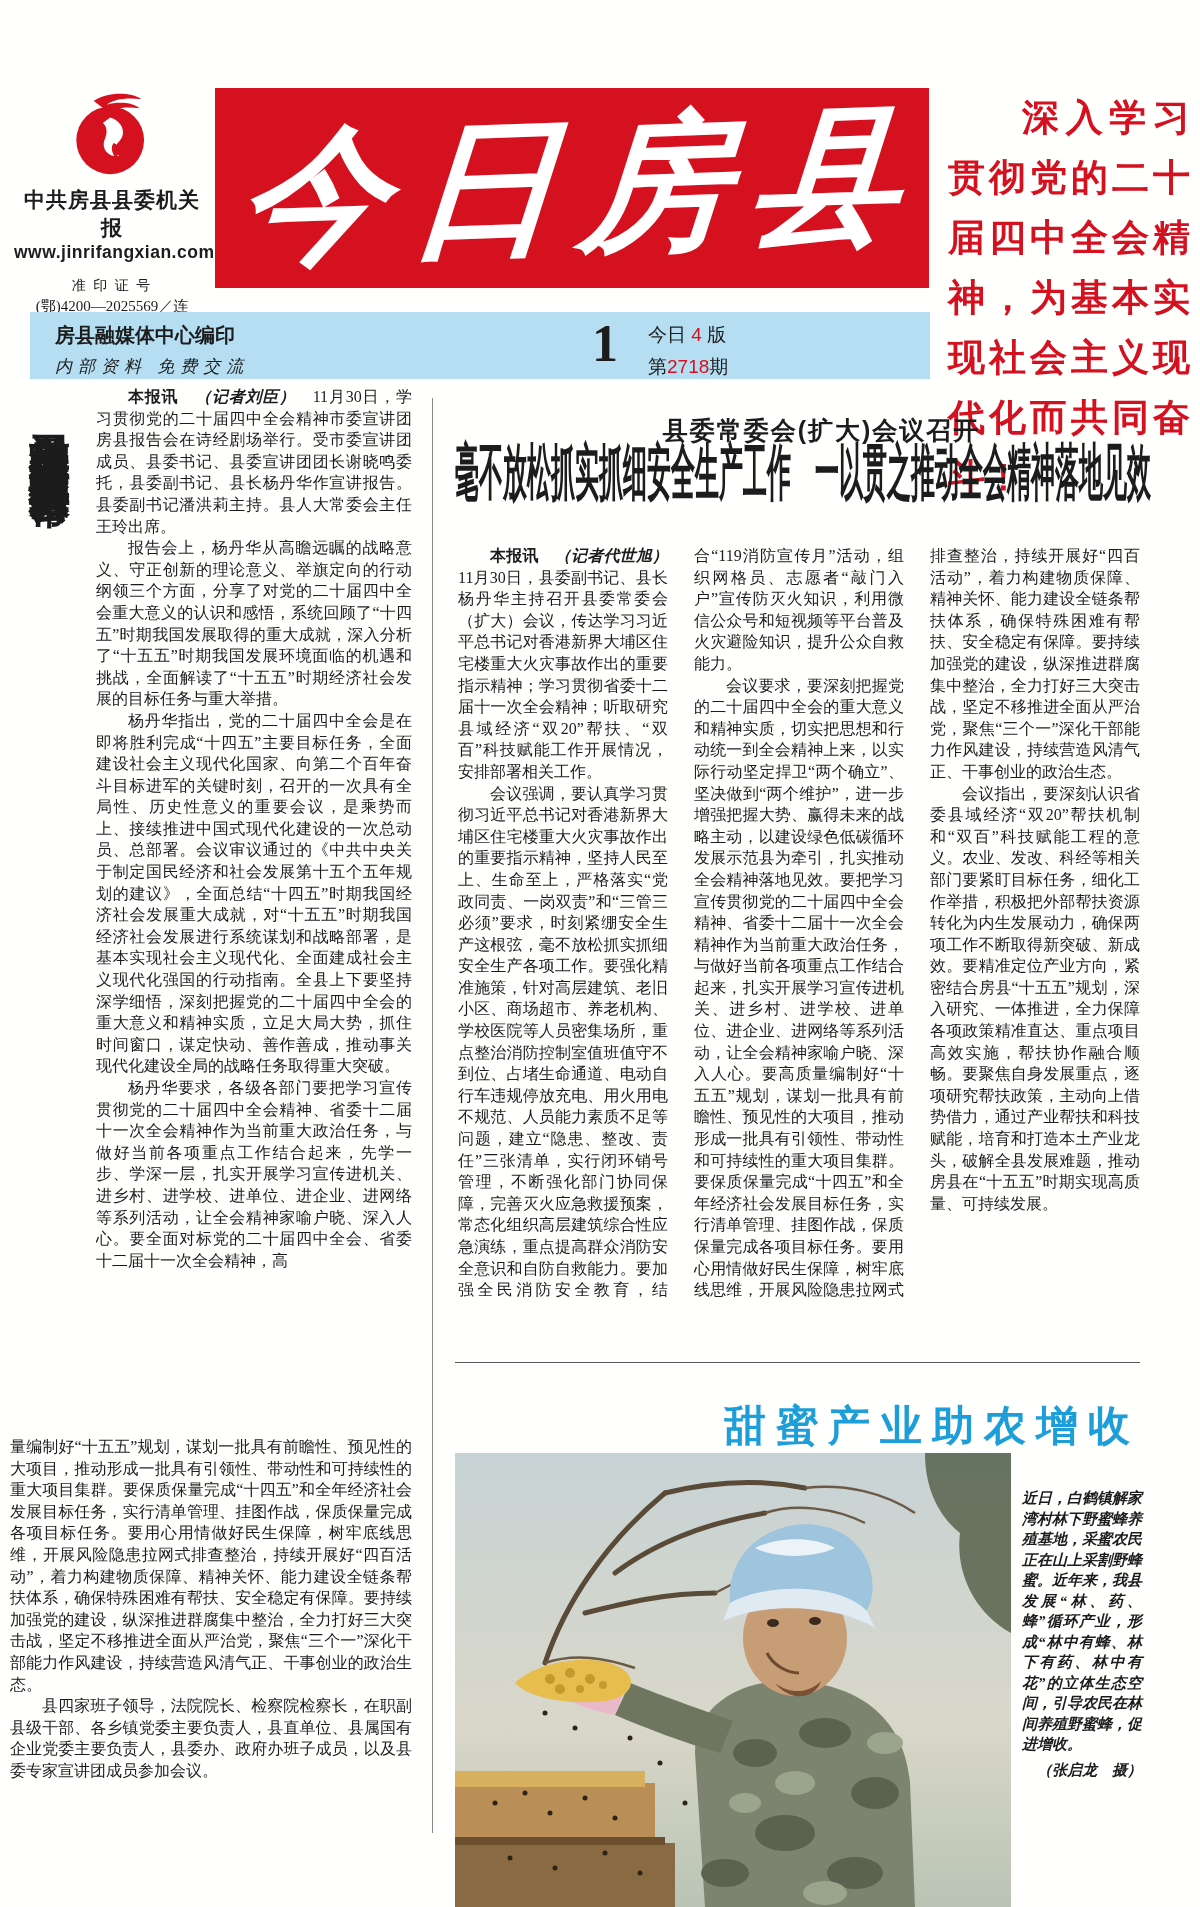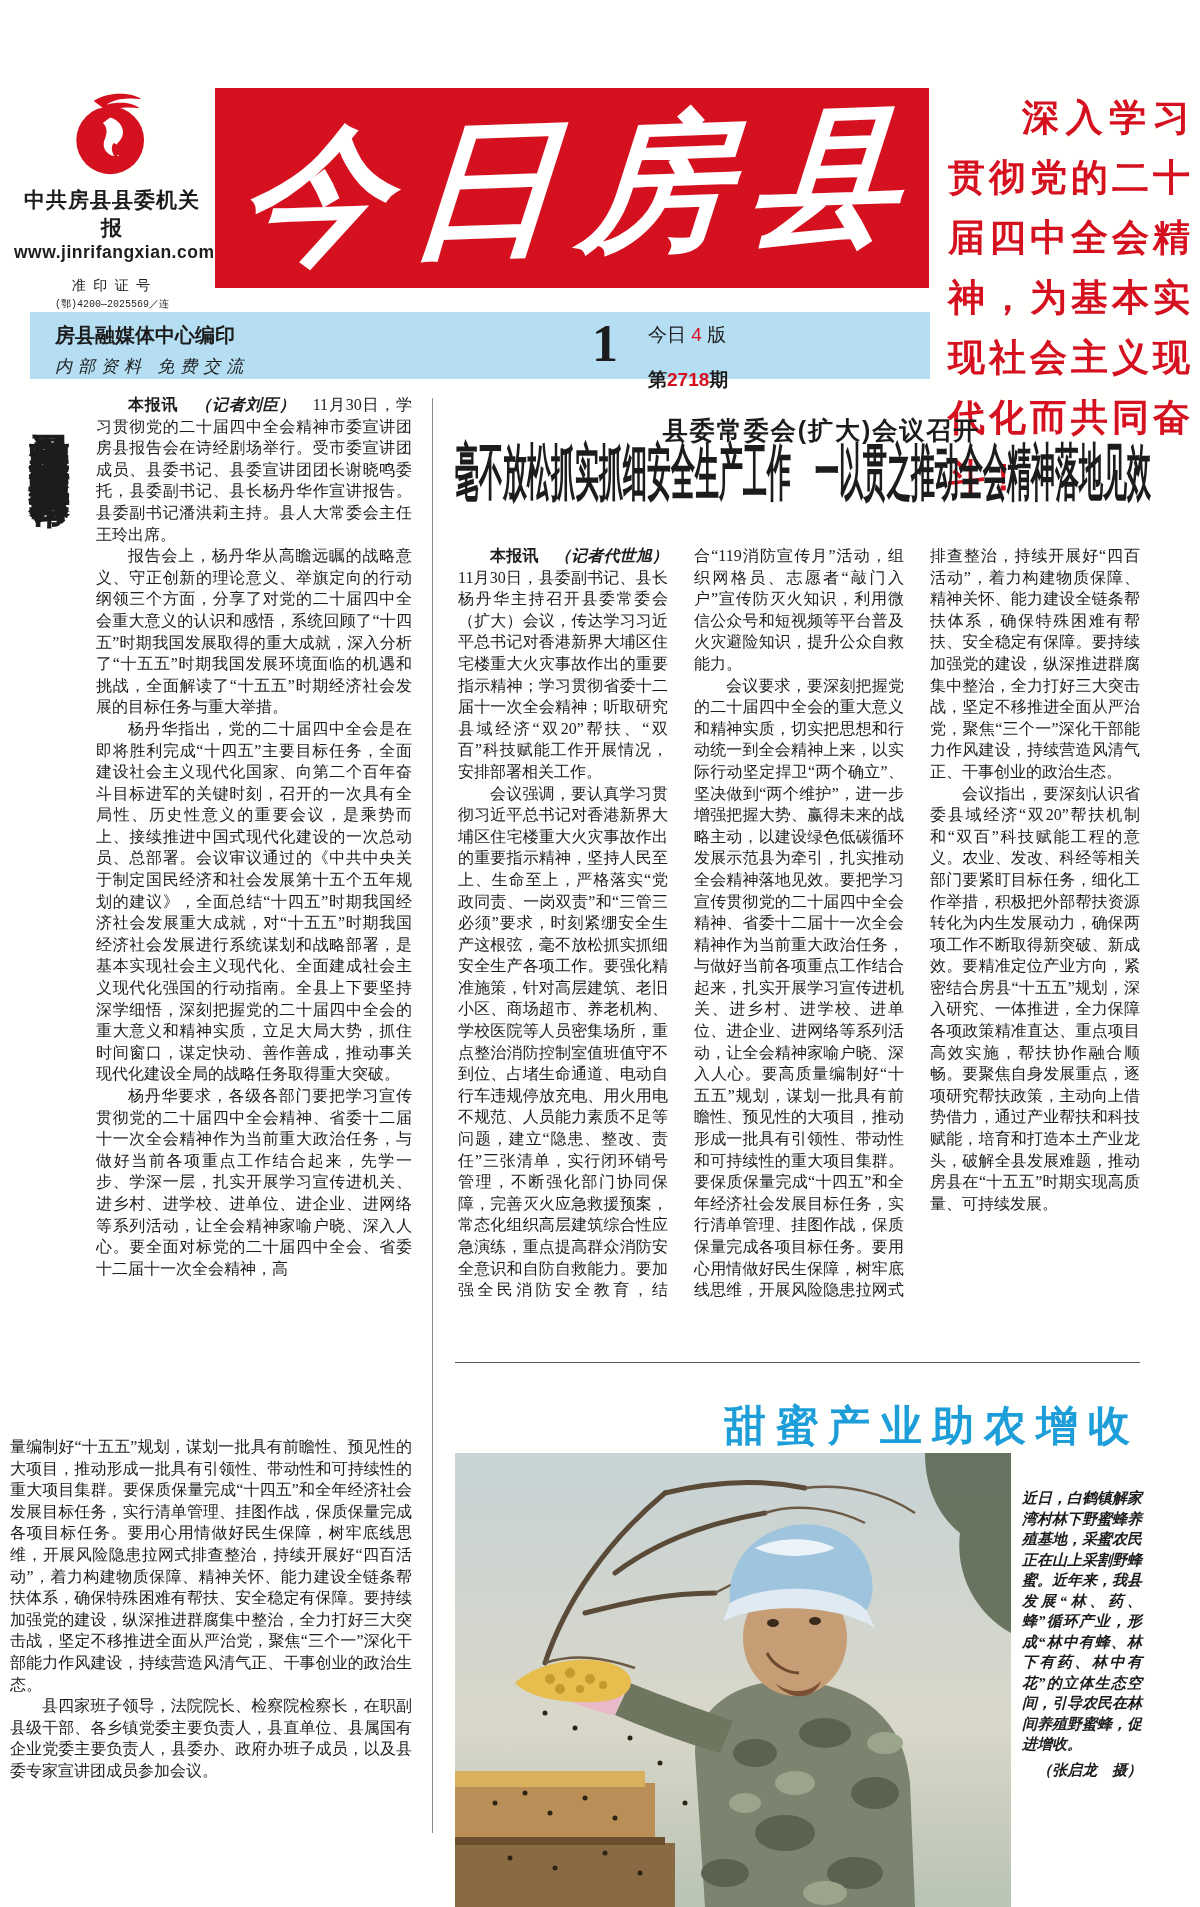--- a/index.html
+++ b/index.html
@@ -5,51 +5,51 @@
   html,body{margin:0;padding:0;background:#777;}
   .page{position:relative;width:1200px;height:1907px;background:#fffffe;margin:0 auto;overflow:hidden;
         font-family:"Liberation Serif","DejaVu Serif",serif;color:#1c1c1c;}
   .abs{position:absolute;}
 
   
   .logo-box{left:14px;top:90px;width:196px;text-align:center;}
   .agency{font-family:"Liberation Sans","DejaVu Sans",sans-serif;font-weight:bold;font-size:21px;letter-spacing:1px;margin-top:6px;}
   .website{font-family:"Liberation Sans","DejaVu Sans",sans-serif;font-weight:bold;font-size:17.5px;letter-spacing:.5px;}
   .license1{font-size:14px;margin-top:14px;letter-spacing:2px;}
-  .license2{font-size:10px;margin-top:2px;font-family:Liberation Mono, monospace;}
+  .license2{font-size:15px;margin-top:2px;}
   .masthead{left:215px;top:88px;width:714px;height:200px;background:#d5101f;overflow:hidden;
             display:flex;align-items:center;justify-content:center;}
   .masthead span{color:#fff;font-weight:bold;font-style:italic;font-size:148px;letter-spacing:22px;
                  transform:skewX(-6deg) rotate(-2deg);white-space:nowrap;padding-left:18px;}
   .slogan{left:948px;top:88px;width:242px;color:#d5101f;font-family:"Liberation Sans","DejaVu Sans",sans-serif;
           font-weight:bold;font-size:37px;line-height:60px;text-align:justify;text-justify:inter-ideograph;}
   .slogan p{margin:0;text-indent:2em;}
 
   
   .datebar{left:30px;top:312px;width:900px;height:67px;background:#b5def2;}
   .pub{left:55px;top:322px;width:260px;}
   .pub .l1{font-family:"Liberation Sans","DejaVu Sans",sans-serif;font-weight:bold;font-size:20px;}
   .pub .l2{font-style:italic;font-size:17px;letter-spacing:6px;margin-top:6px;}
   .dateblk{left:355px;top:322px;width:230px;font-family:"Liberation Sans","DejaVu Sans",sans-serif;font-size:19px;font-weight:bold;}
   .dateblk .l2{margin-top:6px;}
   .bigpage{left:575px;top:314px;width:60px;font-size:52px;font-weight:bold;text-align:center;}
   .pagesblk{left:648px;top:322px;width:120px;font-family:"Liberation Sans","DejaVu Sans",sans-serif;font-size:19px;text-align:left;}
   .pagesblk .num{color:#d5101f;}
-  .pagesblk .l2{margin-top:19px;font-weight:bold;}
+  .pagesblk .l2{margin-top:6px;}
 
   
   .vhead{left:8px;top:402px;height:1034px;width:82px;writing-mode:vertical-rl;
          font-weight:900;font-size:41px;letter-spacing:2px;line-height:80px;text-align:justify;}
   .rule-v{left:432px;top:398px;width:1px;height:1435px;background:#8a8a8a;}
   .body-txt{font-size:16px;line-height:21.6px;text-align:justify;text-justify:inter-ideograph;}
   .body-txt p{margin:0;text-indent:2em;}
   .body-txt p.noindent{text-indent:0;}
   .lead{font-weight:bold;font-family:"Liberation Sans","DejaVu Sans",sans-serif;}
   .kai{font-style:italic;font-weight:bold;}
-  .colA{left:96px;top:394px;width:316px;height:1032px;overflow:hidden;}
+  .colA{left:96px;top:386px;width:316px;height:1032px;overflow:hidden;}
   .colB{left:10px;top:1436px;width:402px;height:390px;overflow:hidden;}
 
   
   .kicker{left:479px;top:414px;width:685px;text-align:center;font-family:"Liberation Sans","DejaVu Sans",sans-serif;
           font-weight:bold;font-size:25px;letter-spacing:2px;}
   .mainhead{left:455px;top:452px;width:685px;height:78px;text-align:center;overflow:visible;}
   .mainhead span{display:inline-block;font-weight:900;font-size:24px;white-space:nowrap;letter-spacing:0px;
                  transform:scaleY(2.55);transform-origin:50% 40%;}
   .maincols{left:458px;top:545px;width:682px;height:772px;overflow:hidden;
             column-count:3;column-gap:26px;column-fill:auto;}

